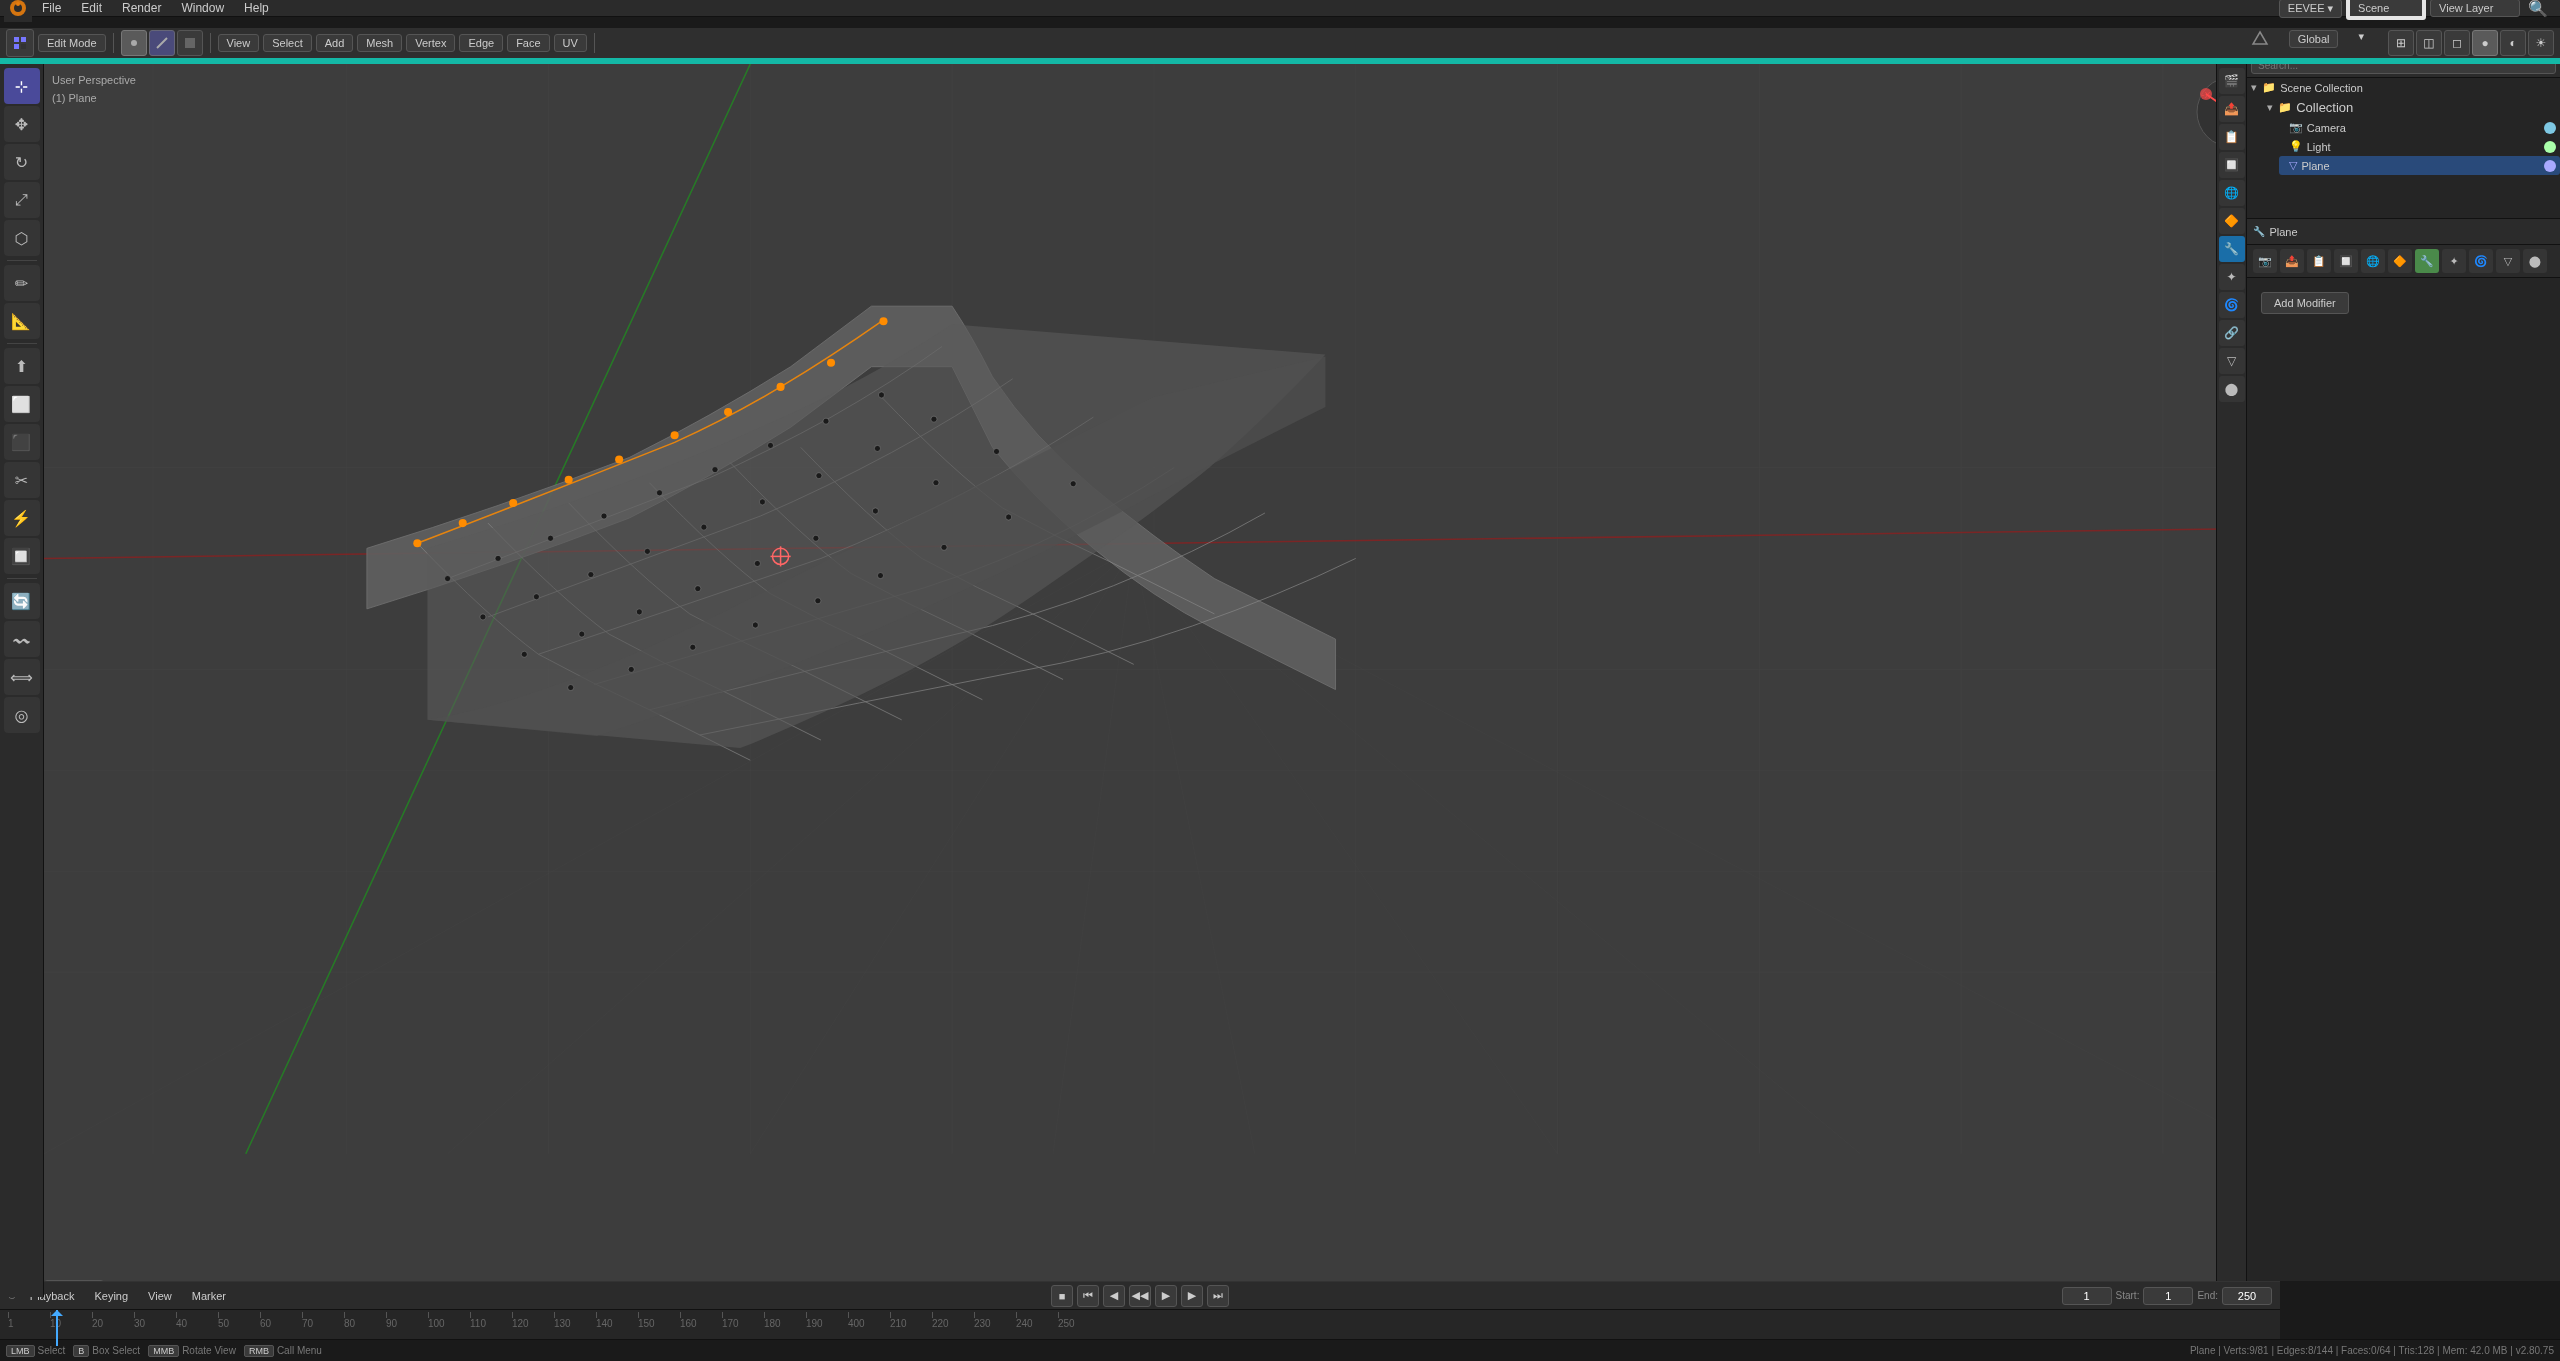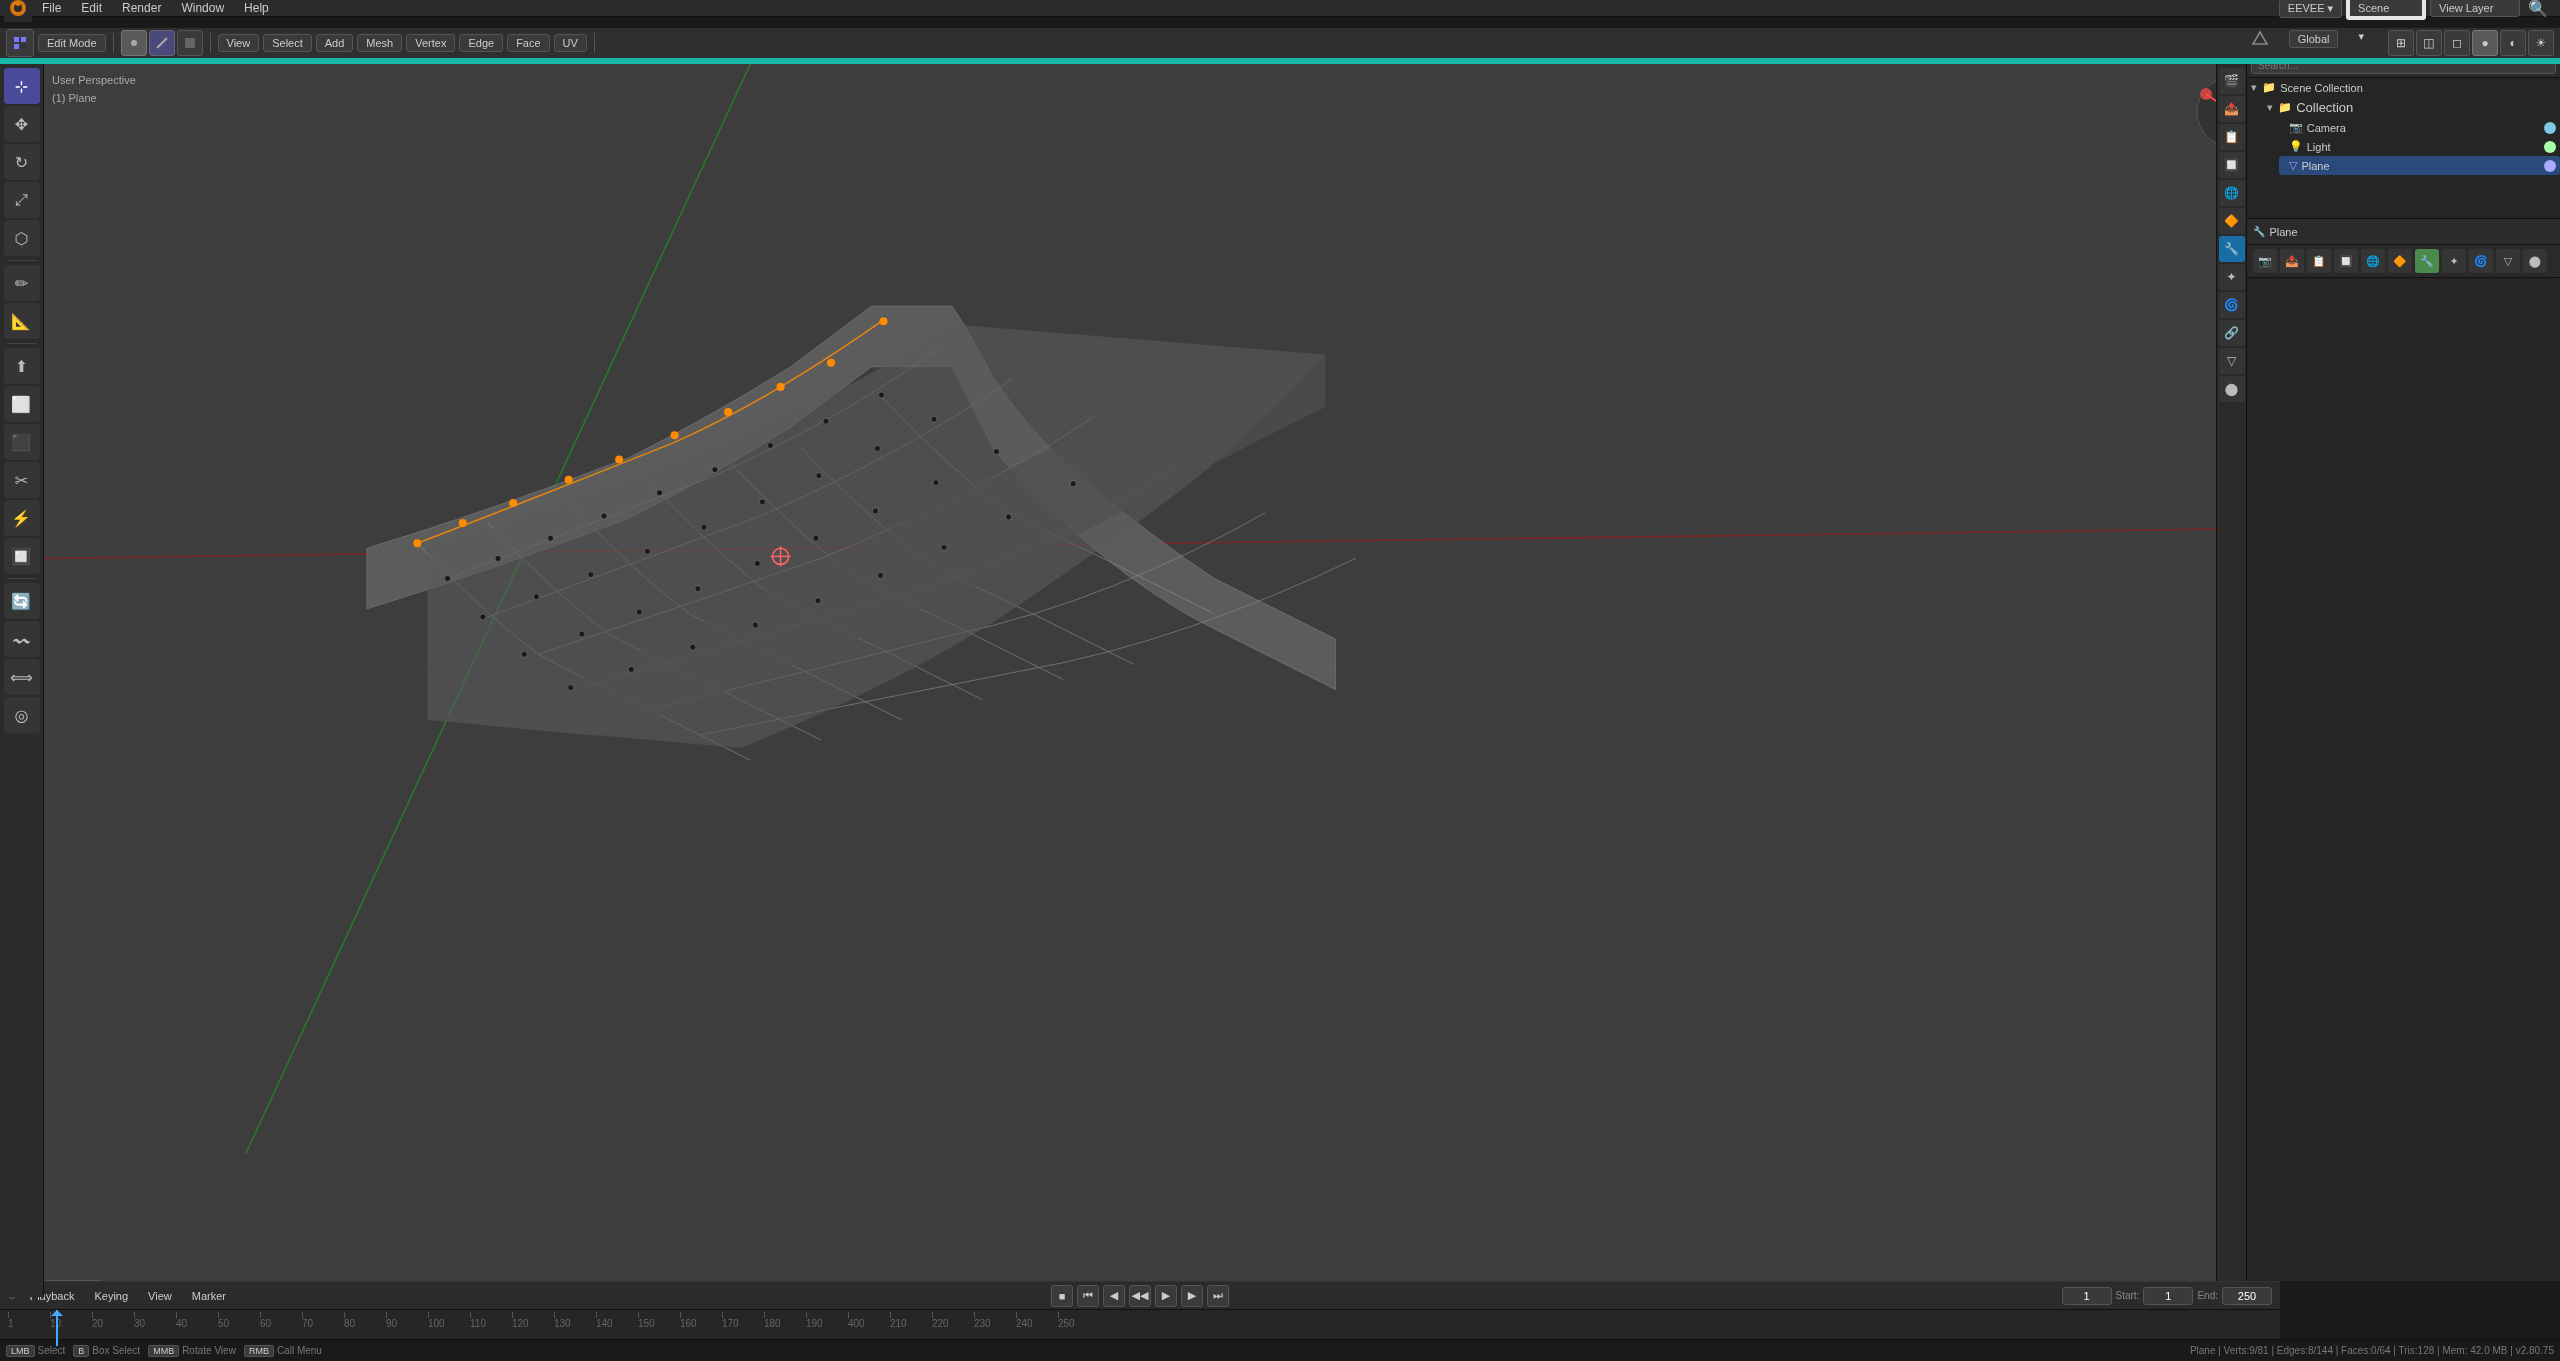--- a/index.html
+++ b/index.html
@@ -799,20 +799,23 @@
     <div class="pi-btn">🔲</div>
     <div class="pi-btn">🌐</div>
     <div class="pi-btn" style="color:#e07a20;">🔶</div>
     <div class="pi-btn active">🔧</div>
     <div class="pi-btn">✦</div>
     <div class="pi-btn">🌀</div>
     <div class="pi-btn">▽</div>
     <div class="pi-btn">⬤</div>
   </div>
 
+  <div style="padding:6px;">
+    <div class="add-modifier-btn">Add Modifier</div>
+  </div>
 
   <div style="flex:1; background:#252525;"></div>
 </div>
 
 <div id="timeline-area">
 
   <div class="timeline-header">
     <span style="font-size:10px;color:#888;">⏱</span>
     <span class="timeline-menu-item">Playback</span>
     <span class="timeline-menu-item">Keying</span>

